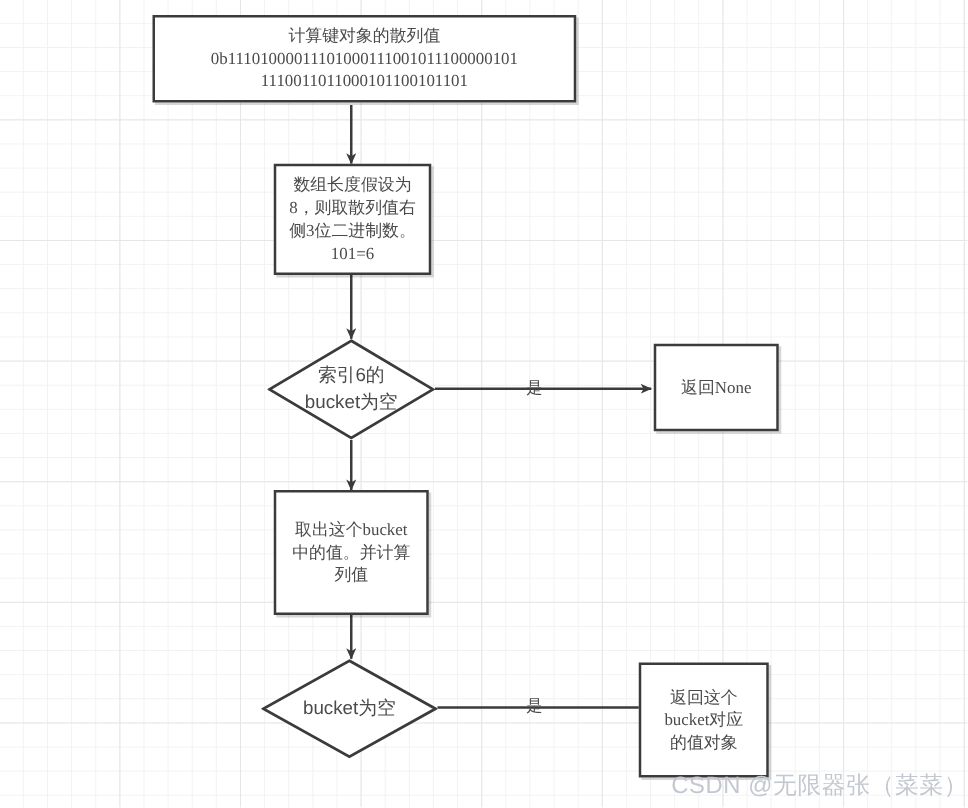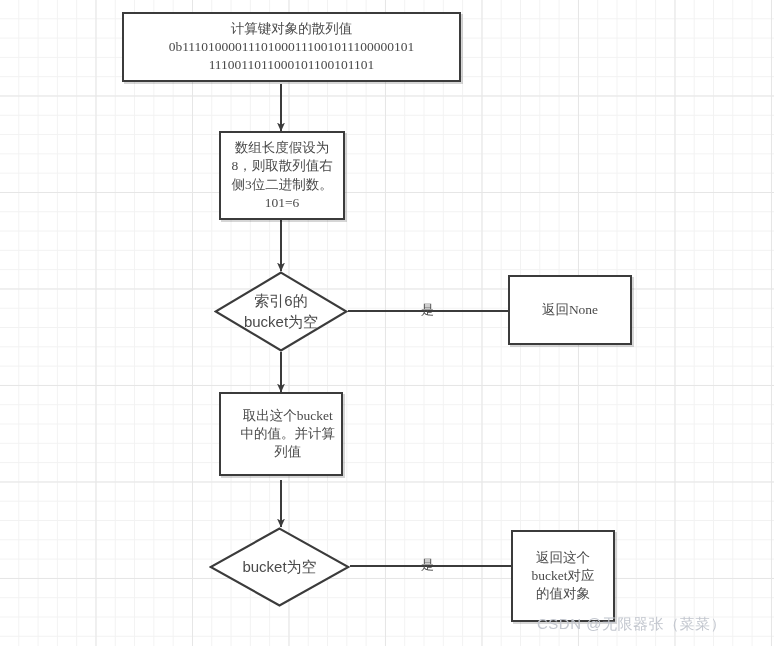--- a/index.html
+++ b/index.html
@@ -75,21 +75,21 @@
   }
   .edge-label {
     position: absolute;
     font-size: 13px;
     color: #4a4a4a;
     background: transparent;
     line-height: 1;
   }
   .watermark {
     position: absolute;
-    font-size: 15px;
+    font-size: 19px;
     color: #c3c7cf;
     letter-spacing: 0.5px;
     white-space: nowrap;
   }
 </style>
 </head>
 <body>
 
 <div id="canvas">
 
@@ -127,25 +127,25 @@
   </div>
 
   <div class="decision" style="left:214px; top:271px; width:134px; height:81px;">
     <svg class="dia-shape" viewBox="0 0 134 81" preserveAspectRatio="none">
       <polygon points="67,1.6 132.4,40.5 67,79.4 1.6,40.5" fill="#ffffff" stroke="#3b3b3b" stroke-width="2.2"></polygon>
     </svg>
     <span class="txt">索引6的
 bucket为空</span>
   </div>
 
-  <div class="node" style="left:508px; top:275px; width:124px; height:70px;">
+  <div class="node" style="left:523px; top:275px; width:100px; height:70px;">
     <span class="txt">返回None</span>
   </div>
 
-  <div class="node" style="left:219px; top:392px; width:124px; height:84px;justify-content:flex-end;">
+  <div class="node" style="left:219px; top:392px; width:124px; height:100px;">
     <span class="txt">取出这个bucket
 中的值。并计算
 列值</span>
   </div>
 
   <div class="decision" style="left:209px; top:527px; width:141px; height:80px;">
     <svg class="dia-shape" viewBox="0 0 141 80" preserveAspectRatio="none">
       <polygon points="70.5,1.6 139.4,40 70.5,78.4 1.6,40" fill="#ffffff" stroke="#3b3b3b" stroke-width="2.2"></polygon>
     </svg>
     <span class="txt">bucket为空</span>

